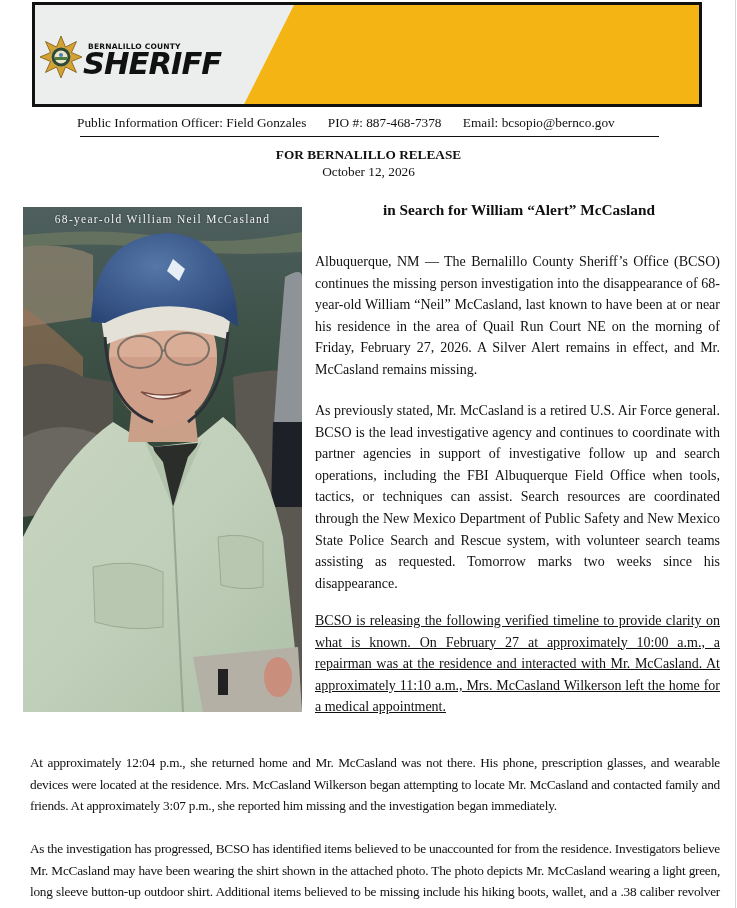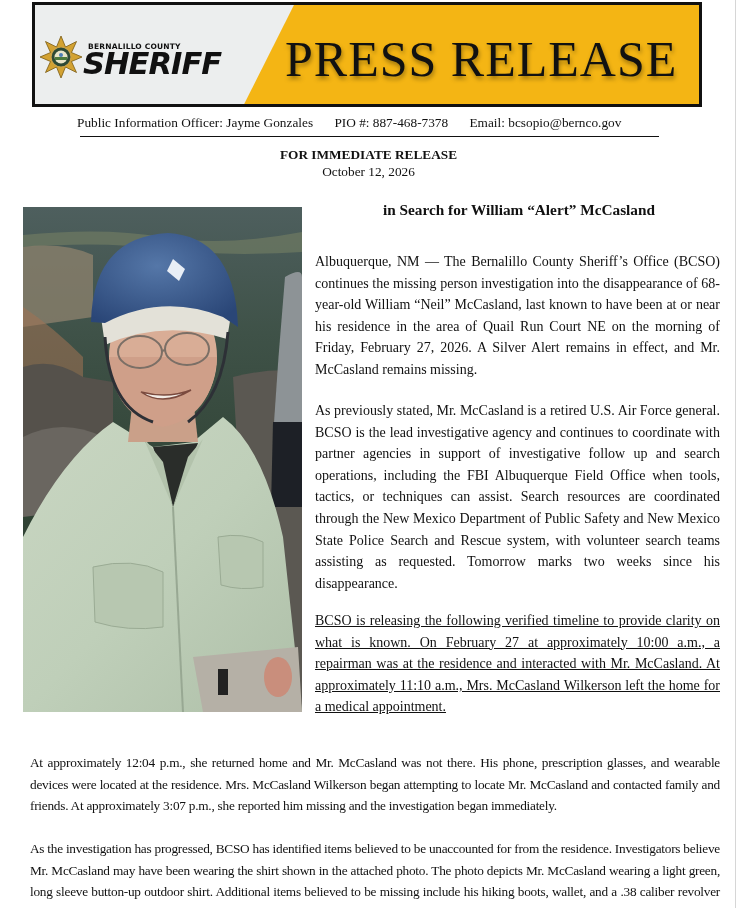--- a/index.html
+++ b/index.html
@@ -97,31 +97,30 @@
   <div class="banner-yellow"></div>
   <svg class="badge" viewBox="0 0 44 44">
     <polygon points="22,1 26.5,12 37.5,6.5 32.5,17.5 43,22 32.5,26.5 37.5,37.5 26.5,32 22,43 17.5,32 6.5,37.5 11.5,26.5 1,22 11.5,17.5 6.5,6.5 17.5,12" fill="#d3a232" stroke="#7a5a12" stroke-width="0.8"></polygon>
     <circle cx="22" cy="22" r="10" fill="#2e4a36" stroke="#caa24a" stroke-width="1.2"></circle>
     <circle cx="22" cy="22" r="6.5" fill="#e9e4c8"></circle>
     <rect x="16" y="22" width="12" height="3" fill="#4d7a3d"></rect>
     <circle cx="22" cy="20" r="2" fill="#4d7fb5"></circle>
   </svg>
   <div class="county">BERNALILLO COUNTY</div>
   <div class="sheriff">SHERIFF</div>
-  <div class="press">PRESS RELEASE</div>
 </div>
 
 <div class="contact">
-  <span>Public Information Officer: Jayme Gonzales</span>
+  <span>Public Information Officer: Field Gonzales</span>
   <span>PIO #: 887-468-7378</span>
   <span>Email: bcsopio@bernco.gov</span>
 </div>
 <div class="contact-rule"></div>
 
-<div class="fir">FOR IMMEDIATE RELEASE</div>
+<div class="fir">FOR BERNALILLO RELEASE</div>
 <div class="date">October 12, 2026</div>
 
 <div class="photo">
   <svg width="279" height="505" viewBox="0 0 279 505">
     <defs>
       <linearGradient id="sky" x1="0" y1="0" x2="0" y2="1">
         <stop offset="0" stop-color="#4e5f5e"></stop>
         <stop offset="0.25" stop-color="#3f5248"></stop>
         <stop offset="0.6" stop-color="#2f4233"></stop>
         <stop offset="1" stop-color="#3b4a40"></stop>
@@ -174,20 +173,21 @@
     <path d="M78 110 Q 140 80 208 108 L 204 132 Q 140 112 82 138 Z" fill="#e3e1d8"></path>
 
     <path d="M68 115 Q 70 30 145 26 Q 212 30 215 120 L 200 110 Q 140 86 82 116 Z" fill="url(#helmet)"></path>
     <path d="M150 52 L 162 62 L 156 74 L 144 64 Z" fill="#e8eef6"></path>
 
     <path d="M82 130 Q 86 200 130 215" fill="none" stroke="#2d3036" stroke-width="3"></path>
     <path d="M205 125 Q 200 190 165 215" fill="none" stroke="#2d3036" stroke-width="3"></path>
 
     <ellipse cx="255" cy="470" rx="14" ry="20" fill="#c98e7c"></ellipse>
   </svg>
+  <div class="photo-caption">68-year-old William Neil McCasland</div>
 </div>
 
 <div class="headline">
   <div>in Search for William “Alert” McCasland</div>
 </div>
 
 <div class="col p1">Albuquerque, NM — The Bernalillo County Sheriff’s Office (BCSO) continues the missing person investigation into the disappearance of 68-year-old William “Neil” McCasland, last known to have been at or near his residence in the area of Quail Run Court NE on the morning of Friday, February 27, 2026. A Silver Alert remains in effect, and Mr. McCasland remains missing.</div>
 <div class="col p2">As previously stated, Mr. McCasland is a retired U.S. Air Force general. BCSO is the lead investigative agency and continues to coordinate with partner agencies in support of investigative follow up and search operations, including the FBI Albuquerque Field Office when tools, tactics, or techniques can assist. Search resources are coordinated through the New Mexico Department of Public Safety and New Mexico State Police Search and Rescue system, with volunteer search teams assisting as requested. Tomorrow marks two weeks since his disappearance.</div>
 <div class="col p3">BCSO is releasing the following verified timeline to provide clarity on what is known. On February 27 at approximately 10:00 a.m., a repairman was at the residence and interacted with Mr. McCasland. At approximately 11:10 a.m., Mrs. McCasland Wilkerson left the home for a medical appointment.</div>
 <div class="full p4">At approximately 12:04 p.m., she returned home and Mr. McCasland was not there. His phone, prescription glasses, and wearable devices were located at the residence. Mrs. McCasland Wilkerson began attempting to locate Mr. McCasland and contacted family and friends. At approximately 3:07 p.m., she reported him missing and the investigation began immediately.</div>

